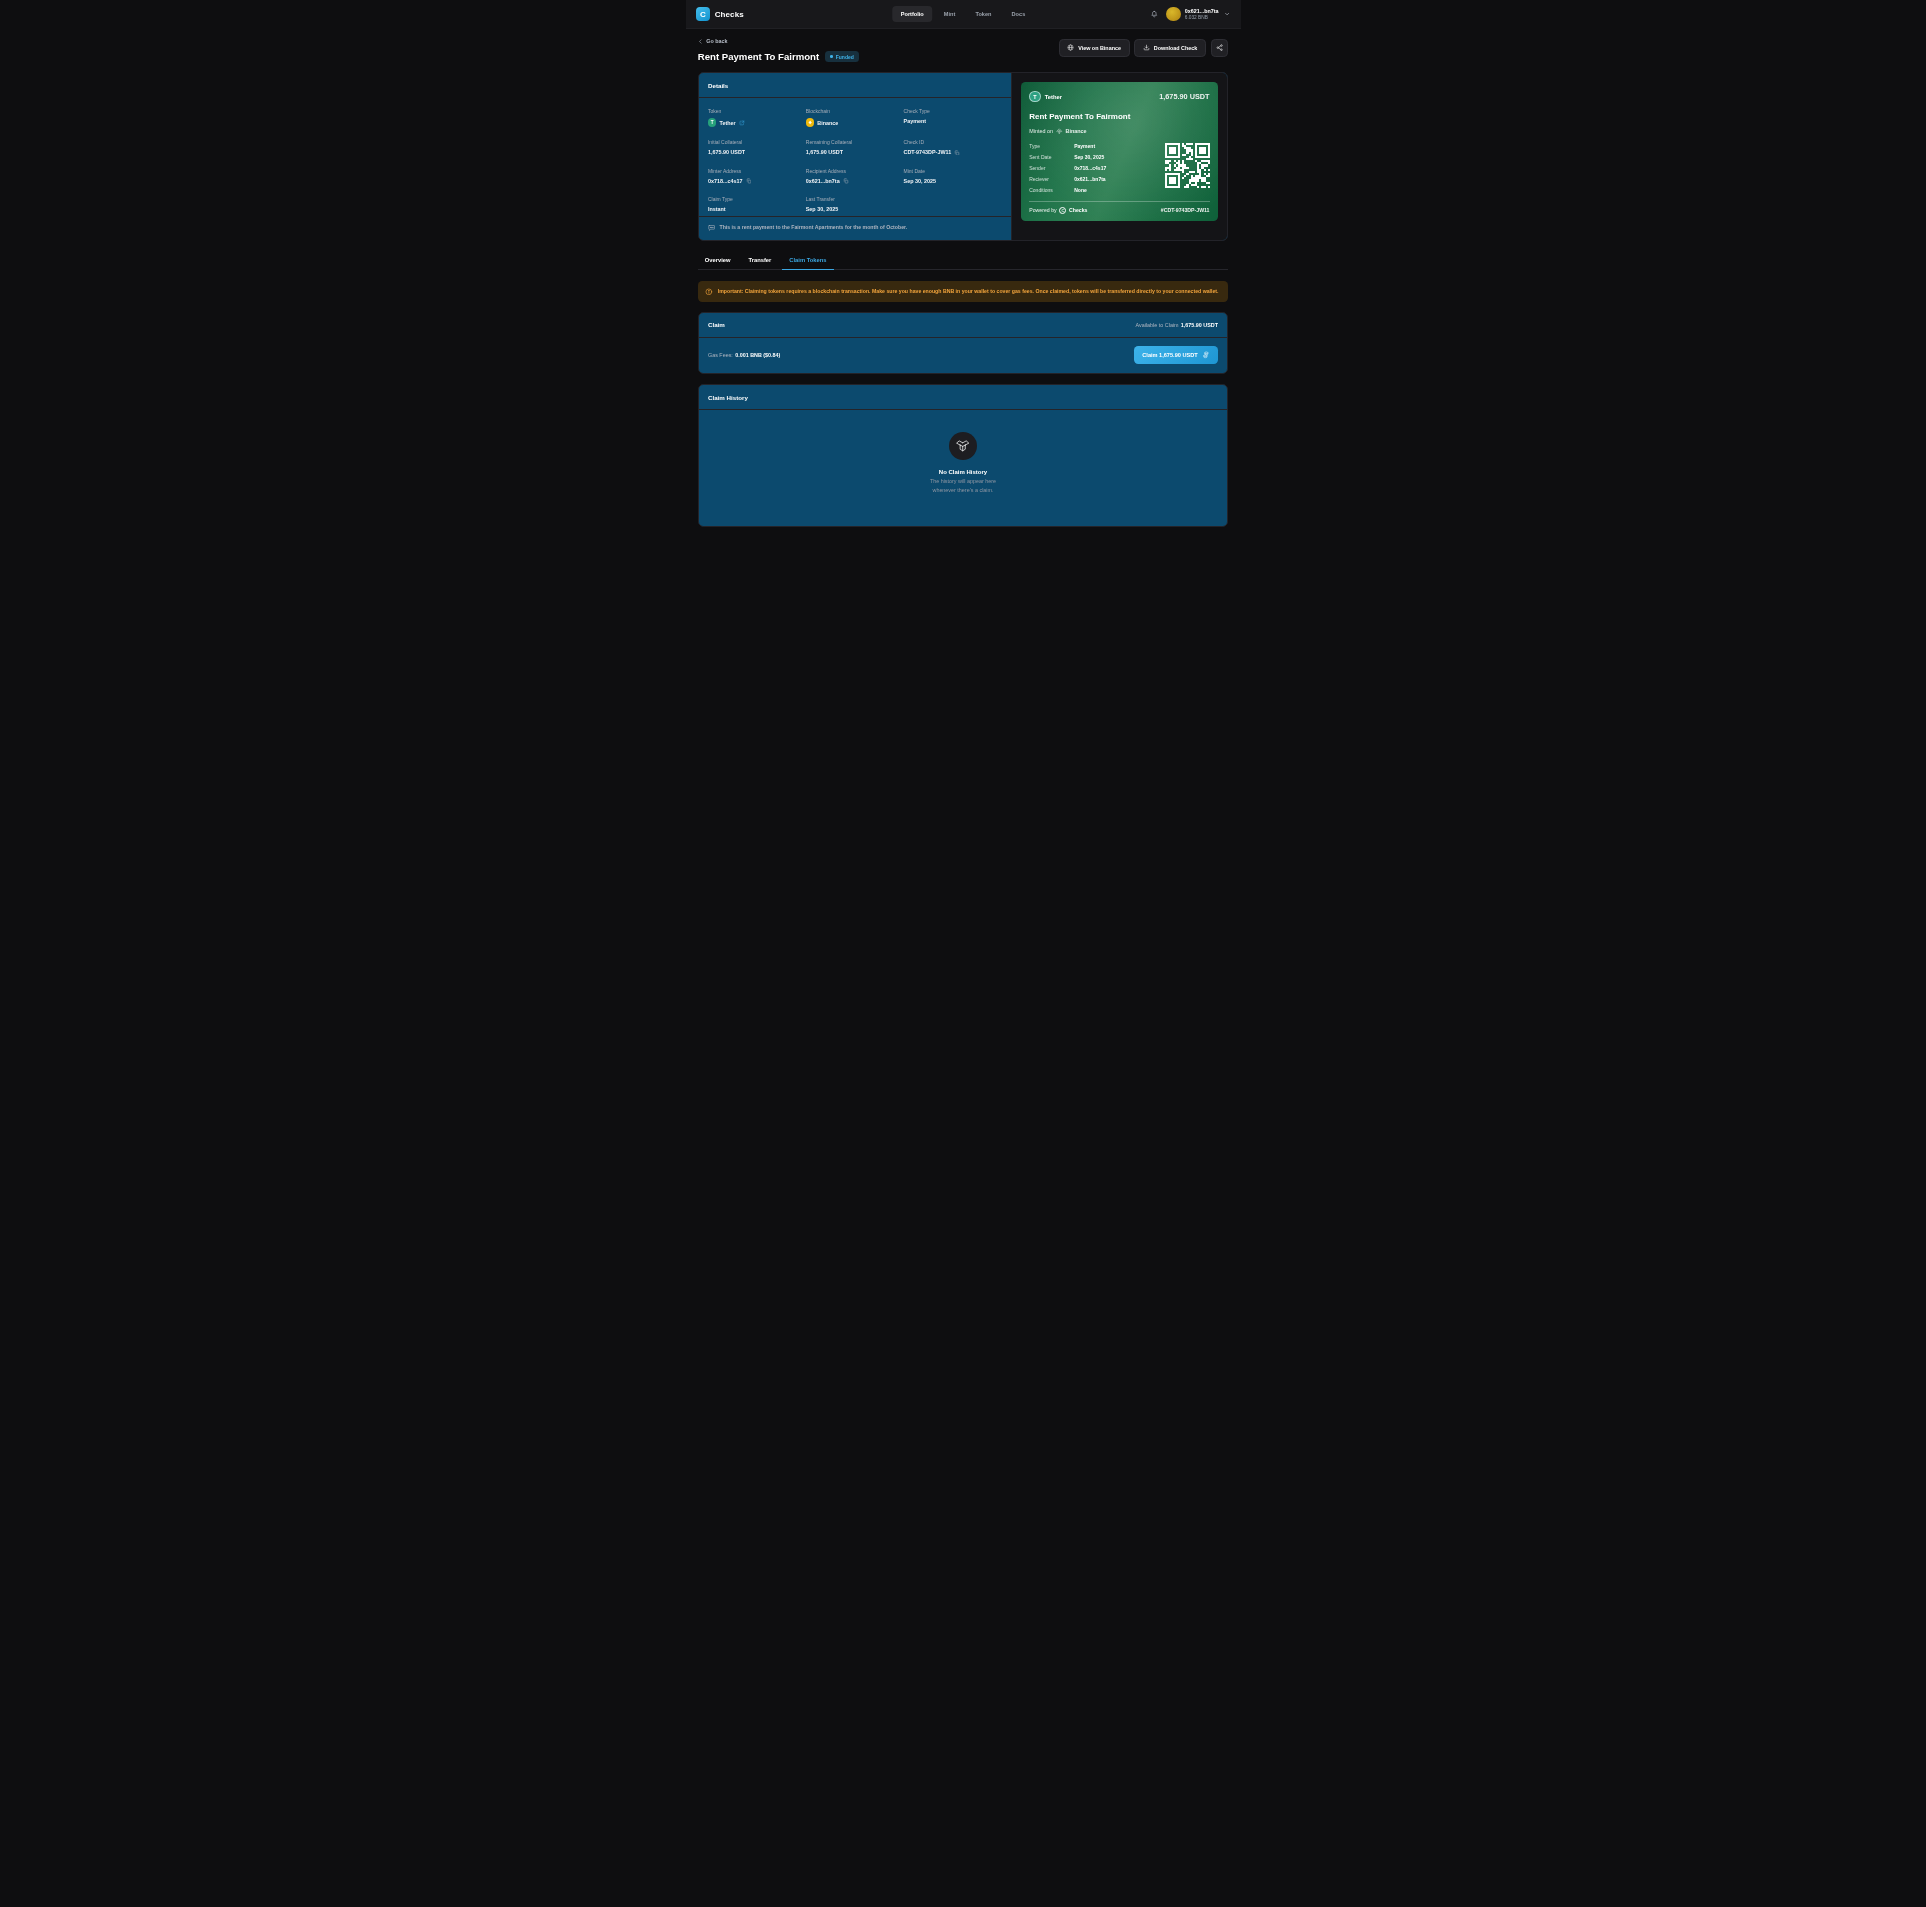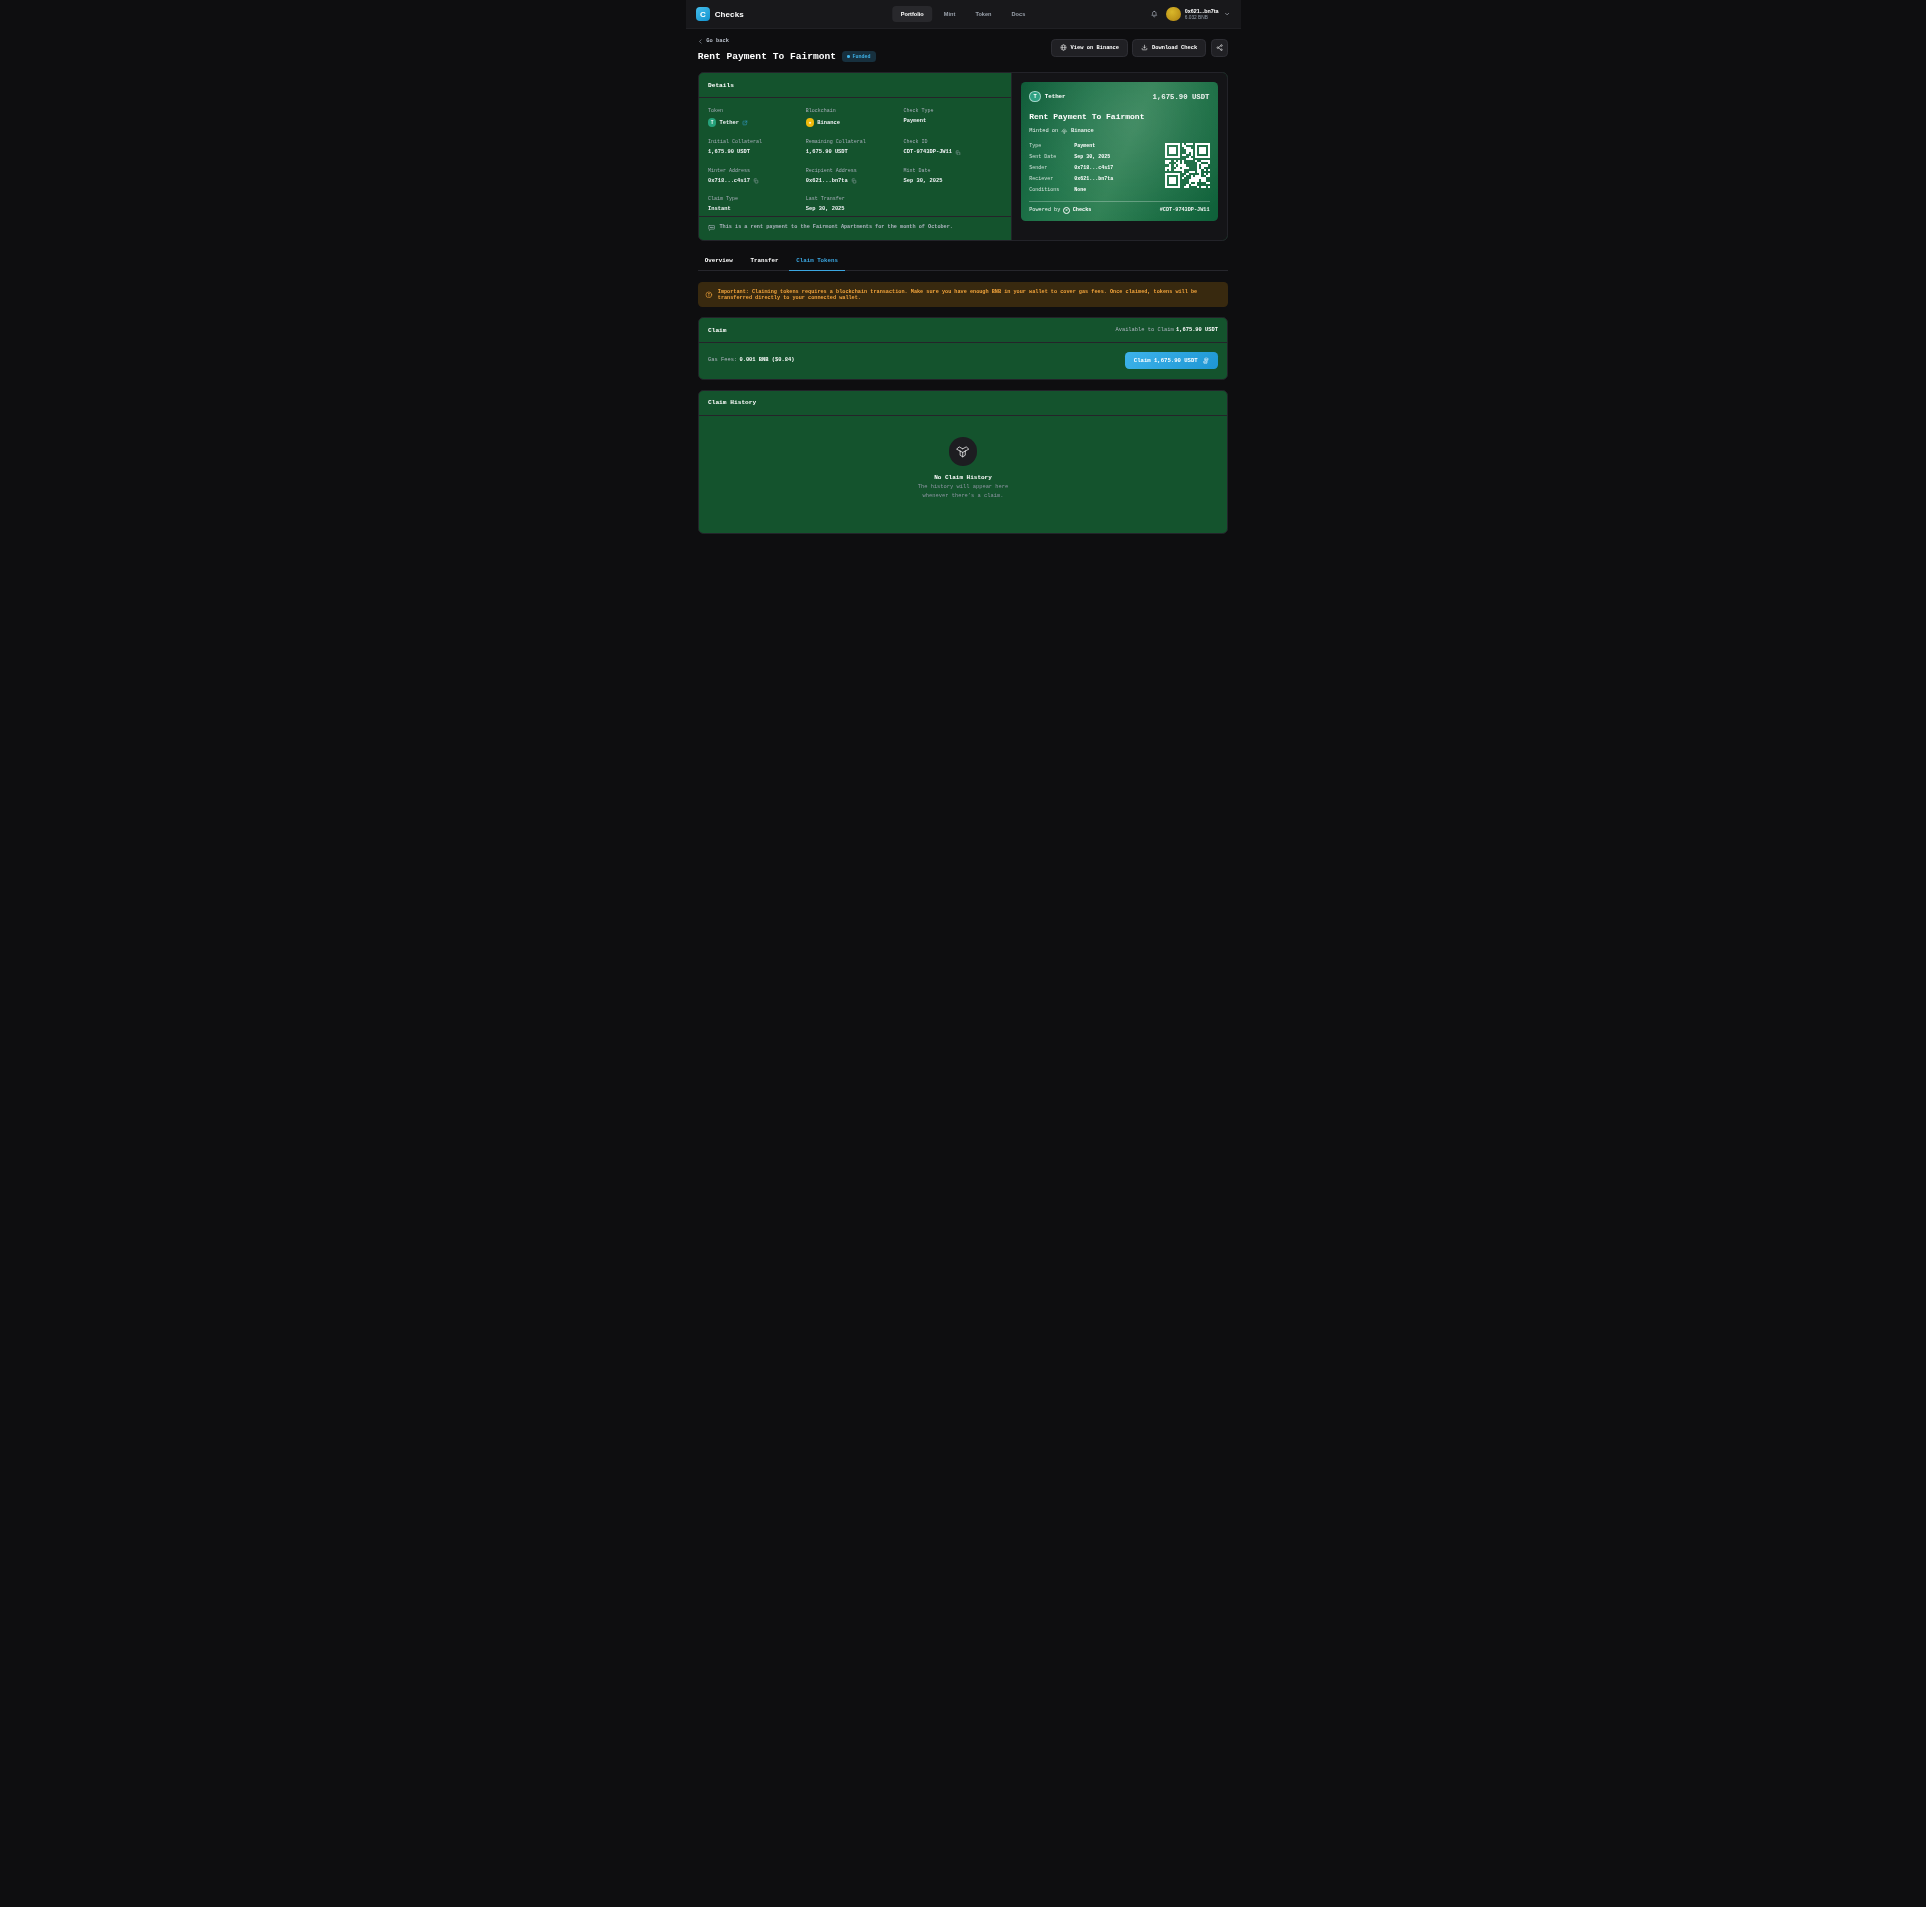--- a/index.html
+++ b/index.html
@@ -38,21 +38,21 @@
   .avatar {
     width:14.6px; height:14.6px; border-radius:50%;
     background:radial-gradient(circle at 40% 35%, #d9b82a, #c29a1c 55%, #a87f14);
   }
   .wallet-text { display:flex; flex-direction:column; gap:1.2px; }
   .wallet-address { font-size:5.4px; font-weight:bold; color:#fff; }
   .wallet-balance { font-size:4.8px; color:#98a0ac; }
   .chev { color:#cdd3dc; margin-left:1.5px; }
 
   
-  .content { padding:7.7px 12.3px 15.4px;font-family:Liberation Mono, monospace; }
+  .content { padding:7.7px 12.3px 15.4px; }
   .topbar { display:flex; justify-content:space-between; align-items:flex-start; }
   .goback { display:flex; align-items:center; gap:3.5px; color:#b9bfca; font-size:5.4px; font-weight:bold;
     background:none; border:none; cursor:pointer; font-family:inherit; padding:1.5px 0; }
   .title-row { display:flex; align-items:center; gap:6.2px; margin-top:5.4px; }
   .page-title { font-size:9.6px; font-weight:bold; color:#fff; }
   .badge {
     display:flex; align-items:center; gap:2.7px;
     background:#17303e; color:#3fb2e8; font-size:5px; font-weight:bold;
     border-radius:3.5px; padding:2.3px 5px;
   }
@@ -60,21 +60,21 @@
   .actions { display:flex; gap:4.6px; margin-top:2.3px; }
   .action-btn {
     display:flex; align-items:center; gap:3.9px; height:17.7px; padding:0 7.7px;
     background:#202024; border:0.4px solid #2e2e34; border-radius:4.2px;
     color:#fff; font-size:5.4px; font-weight:bold; cursor:pointer; font-family:inherit;
   }
   .action-btn.square { width:17.7px; padding:0; justify-content:center; }
 
   
   .panel {
-    background:#14532d; border:0.4px solid #232329; border-radius:5.4px;
+    background:#0c4a6e; border:0.4px solid #232329; border-radius:5.4px;
     margin-top:10px; overflow:hidden;
   }
   .main-panel { display:flex; }
   .details-side { flex:1.58; border-right:0.4px solid #232329; display:flex; flex-direction:column; }
   .panel-head { padding:8.5px 9.2px; font-size:6.2px; font-weight:bold; color:#fff; }
   .hdiv { height:0.4px; background:#242429; }
   .details-grid {
     display:grid; grid-template-columns:1fr 1fr 1fr;
     row-gap:12.3px; padding:10.8px 9.2px 3.9px;
   }

